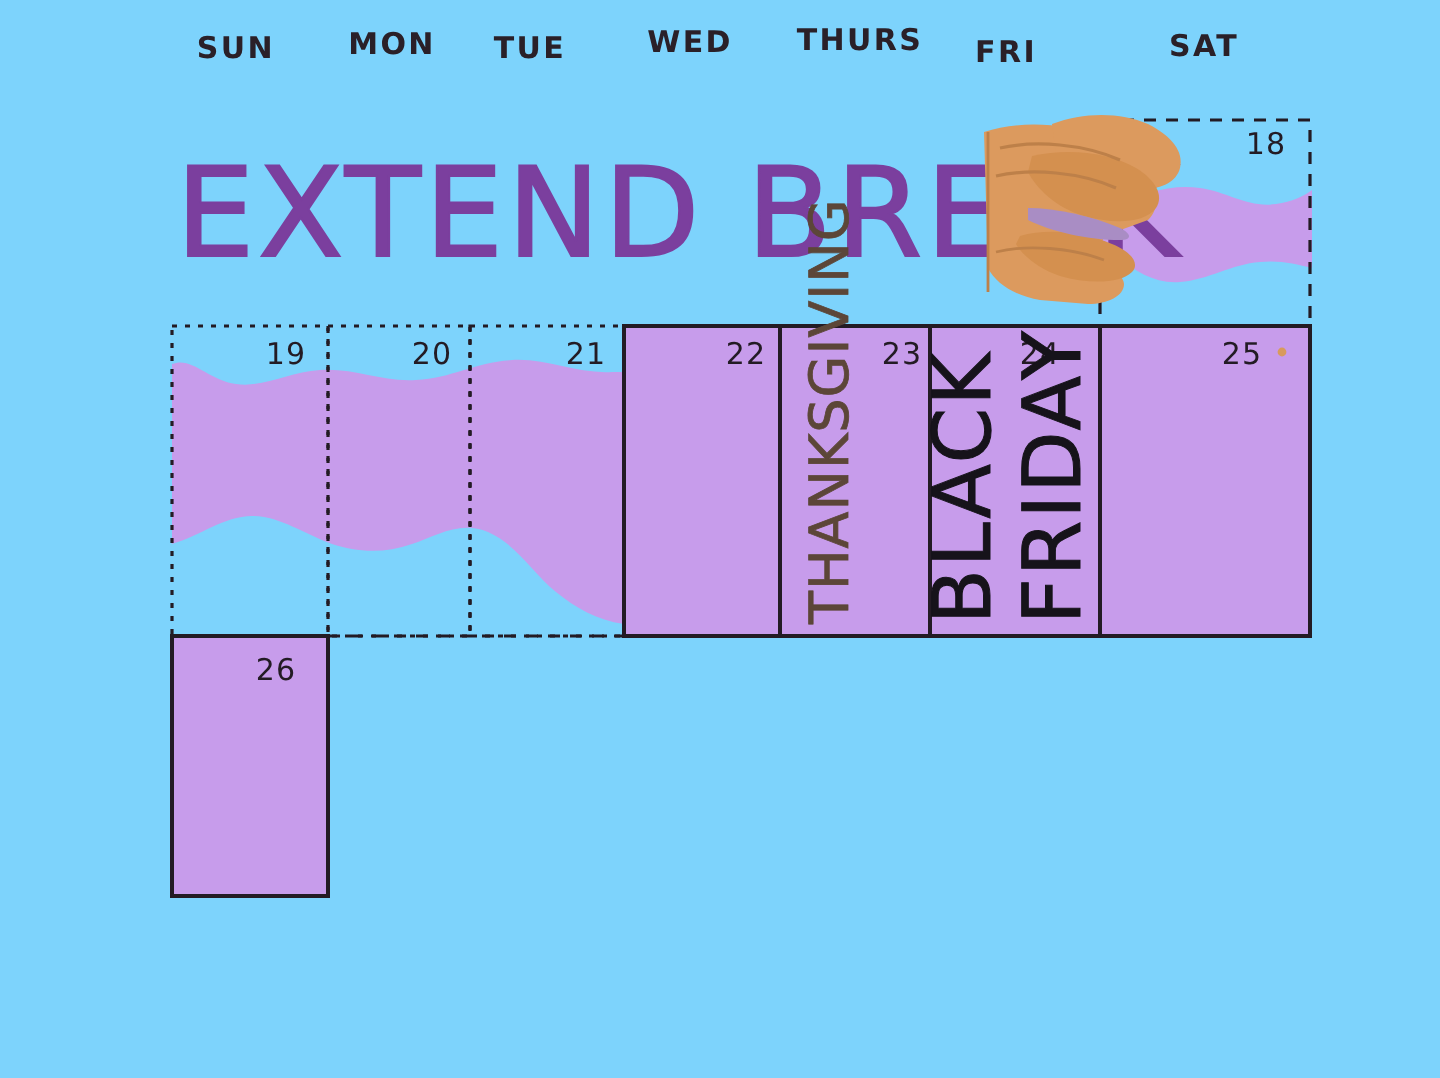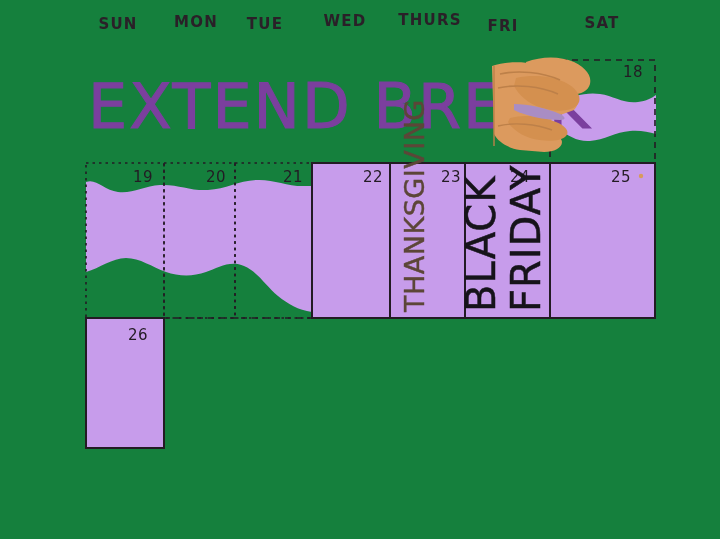--- a/index.html
+++ b/index.html
@@ -10,21 +10,21 @@
   body {
     width: 720px;
     height: 539px;
     overflow: hidden;
     font-family: "DejaVu Sans", sans-serif;
   }
   #canvas {
     position: relative;
     width: 720px;
     height: 539px;
-    background: #15803d;
+    background: #7dd3fc;
   }
   #canvas svg.layer {
     position: absolute;
     left: 0;
     top: 0;
     width: 720px;
     height: 539px;
     overflow: visible;
   }
   .hand-layer { z-index: 40; }

